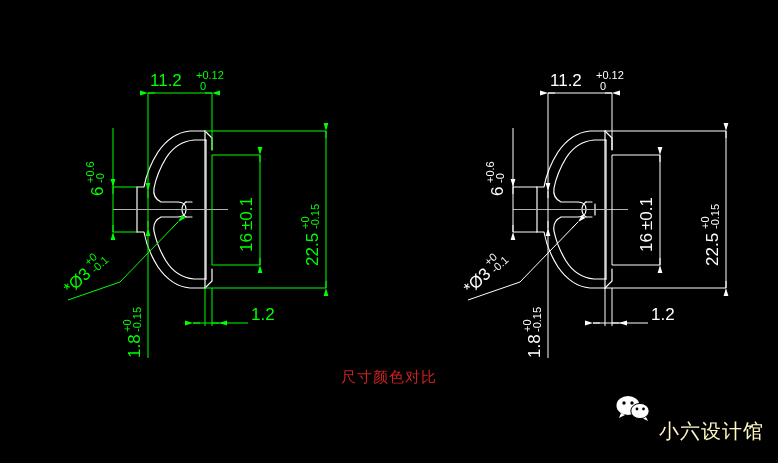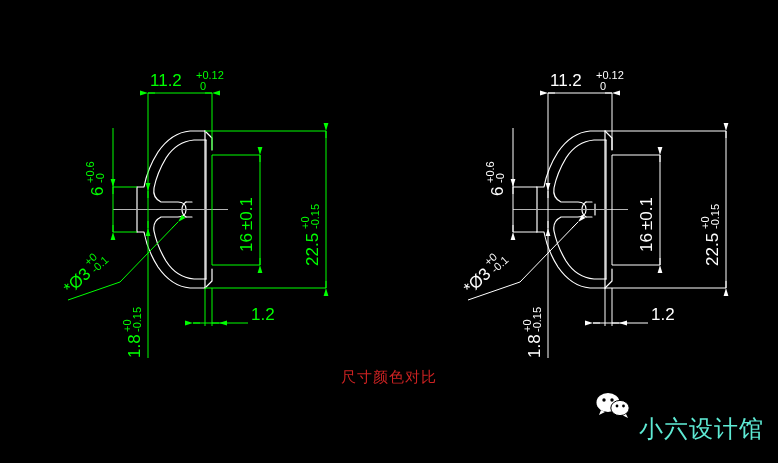--- a/index.html
+++ b/index.html
@@ -36,22 +36,22 @@
   }
   .watermark {
     position: absolute;
     right: 14px;
     bottom: 18px;
     display: flex;
     align-items: center;
     gap: 9px;
   }
   .watermark-text {
-    color: #5eead4;
-    font-size: 24px;
+    color: #fef9c3;
+    font-size: 20px;
     letter-spacing: 1px;
     font-family: "DejaVu Sans", sans-serif;
     margin-top: 48px;
   }
   .wechat-icon { display: block; }
 </style>
 </head>
 <body>
 
 <div id="stage">

